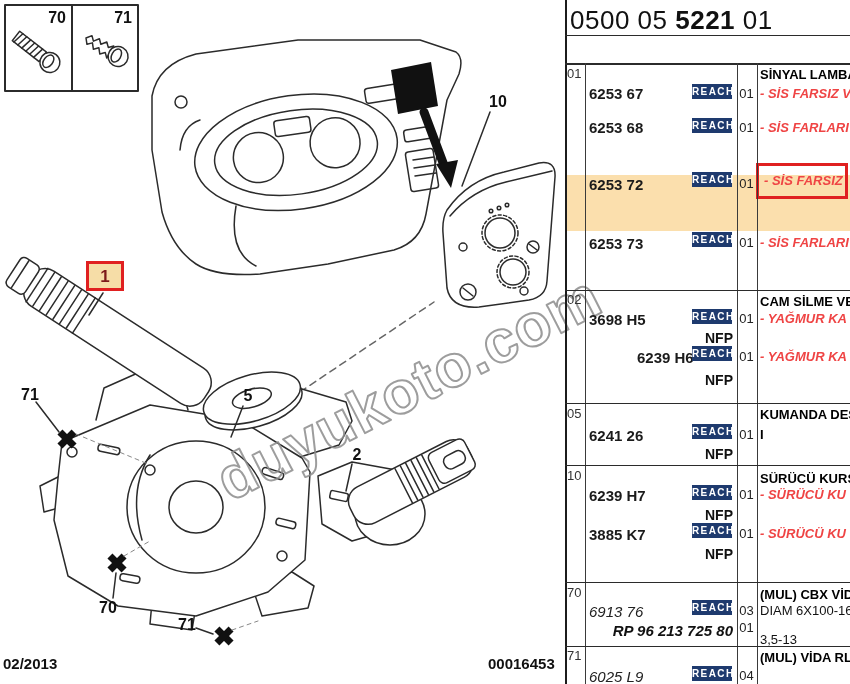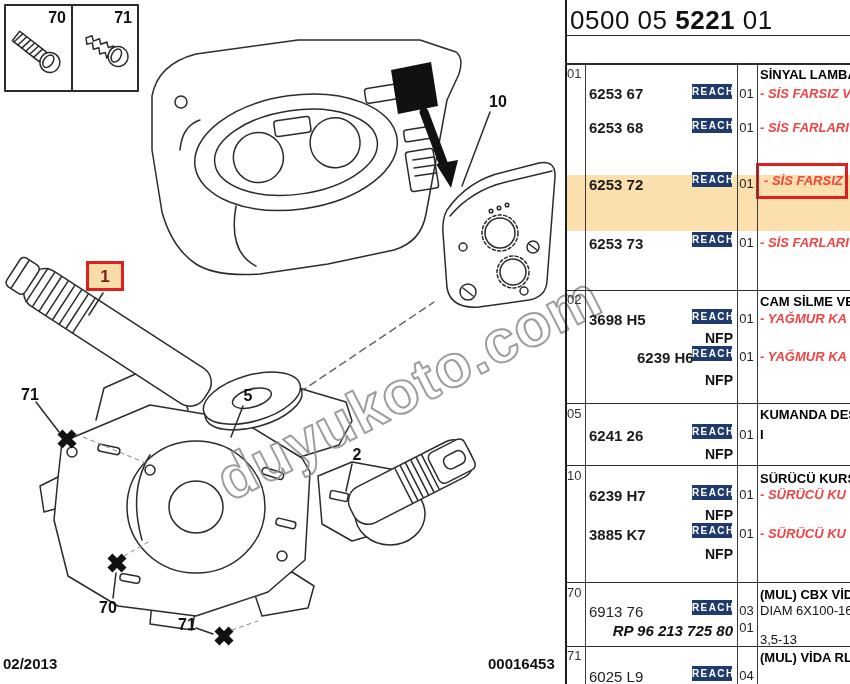--- a/index.html
+++ b/index.html
@@ -10,21 +10,21 @@
   .abs{position:absolute;}
   svg text{font-family:"Liberation Sans", sans-serif;}
   
   #table-layer{position:absolute;left:0;top:0;width:850px;height:684px;z-index:2;}
   .hline{position:absolute;left:565px;width:285px;height:2px;background:#2b2b2b;}
   .vline{position:absolute;width:1px;background:#3a3a3a;}
   .hdr-code{position:absolute;left:570px;top:5px;font-size:26px;color:#111;letter-spacing:0.5px;}
   .hdr-code b{font-weight:700;}
   .sec-num{position:absolute;left:567px;font-size:13px;color:#333;}
   .part{position:absolute;left:589px;font-size:15px;font-weight:700;color:#1b1b1b;}
-  .part.sub{font-weight:400;color:#222;}
+  .part.sub{font-weight:400;font-style:italic;color:#222;}
   .badge{position:absolute;left:692px;width:40px;height:15px;background:#1e3a6e;color:#fff;
          font-size:10px;font-weight:700;letter-spacing:1.4px;text-align:center;line-height:15px;}
   .qty{position:absolute;left:736px;width:21px;text-align:center;font-size:13px;color:#222;}
   .sec-title{position:absolute;left:760px;font-size:13px;font-weight:700;color:#000;white-space:nowrap;}
   .desc-green{position:absolute;left:760px;font-size:13px;font-weight:700;font-style:italic;color:#ef4444;white-space:nowrap;}
   .desc-plain{position:absolute;left:760px;font-size:13px;color:#111;white-space:nowrap;}
   .nfp{position:absolute;left:585px;width:148px;text-align:right;font-size:14px;font-weight:700;color:#111;}
   .rp{position:absolute;left:585px;width:148px;text-align:right;font-size:15px;font-weight:700;font-style:italic;color:#111;}
   .hl-band{position:absolute;left:566px;top:175px;width:284px;height:56px;background:#fbdfad;}
   .red-box{position:absolute;left:756px;top:163px;width:92px;height:36px;border:3px solid #e02020;box-sizing:border-box;}

